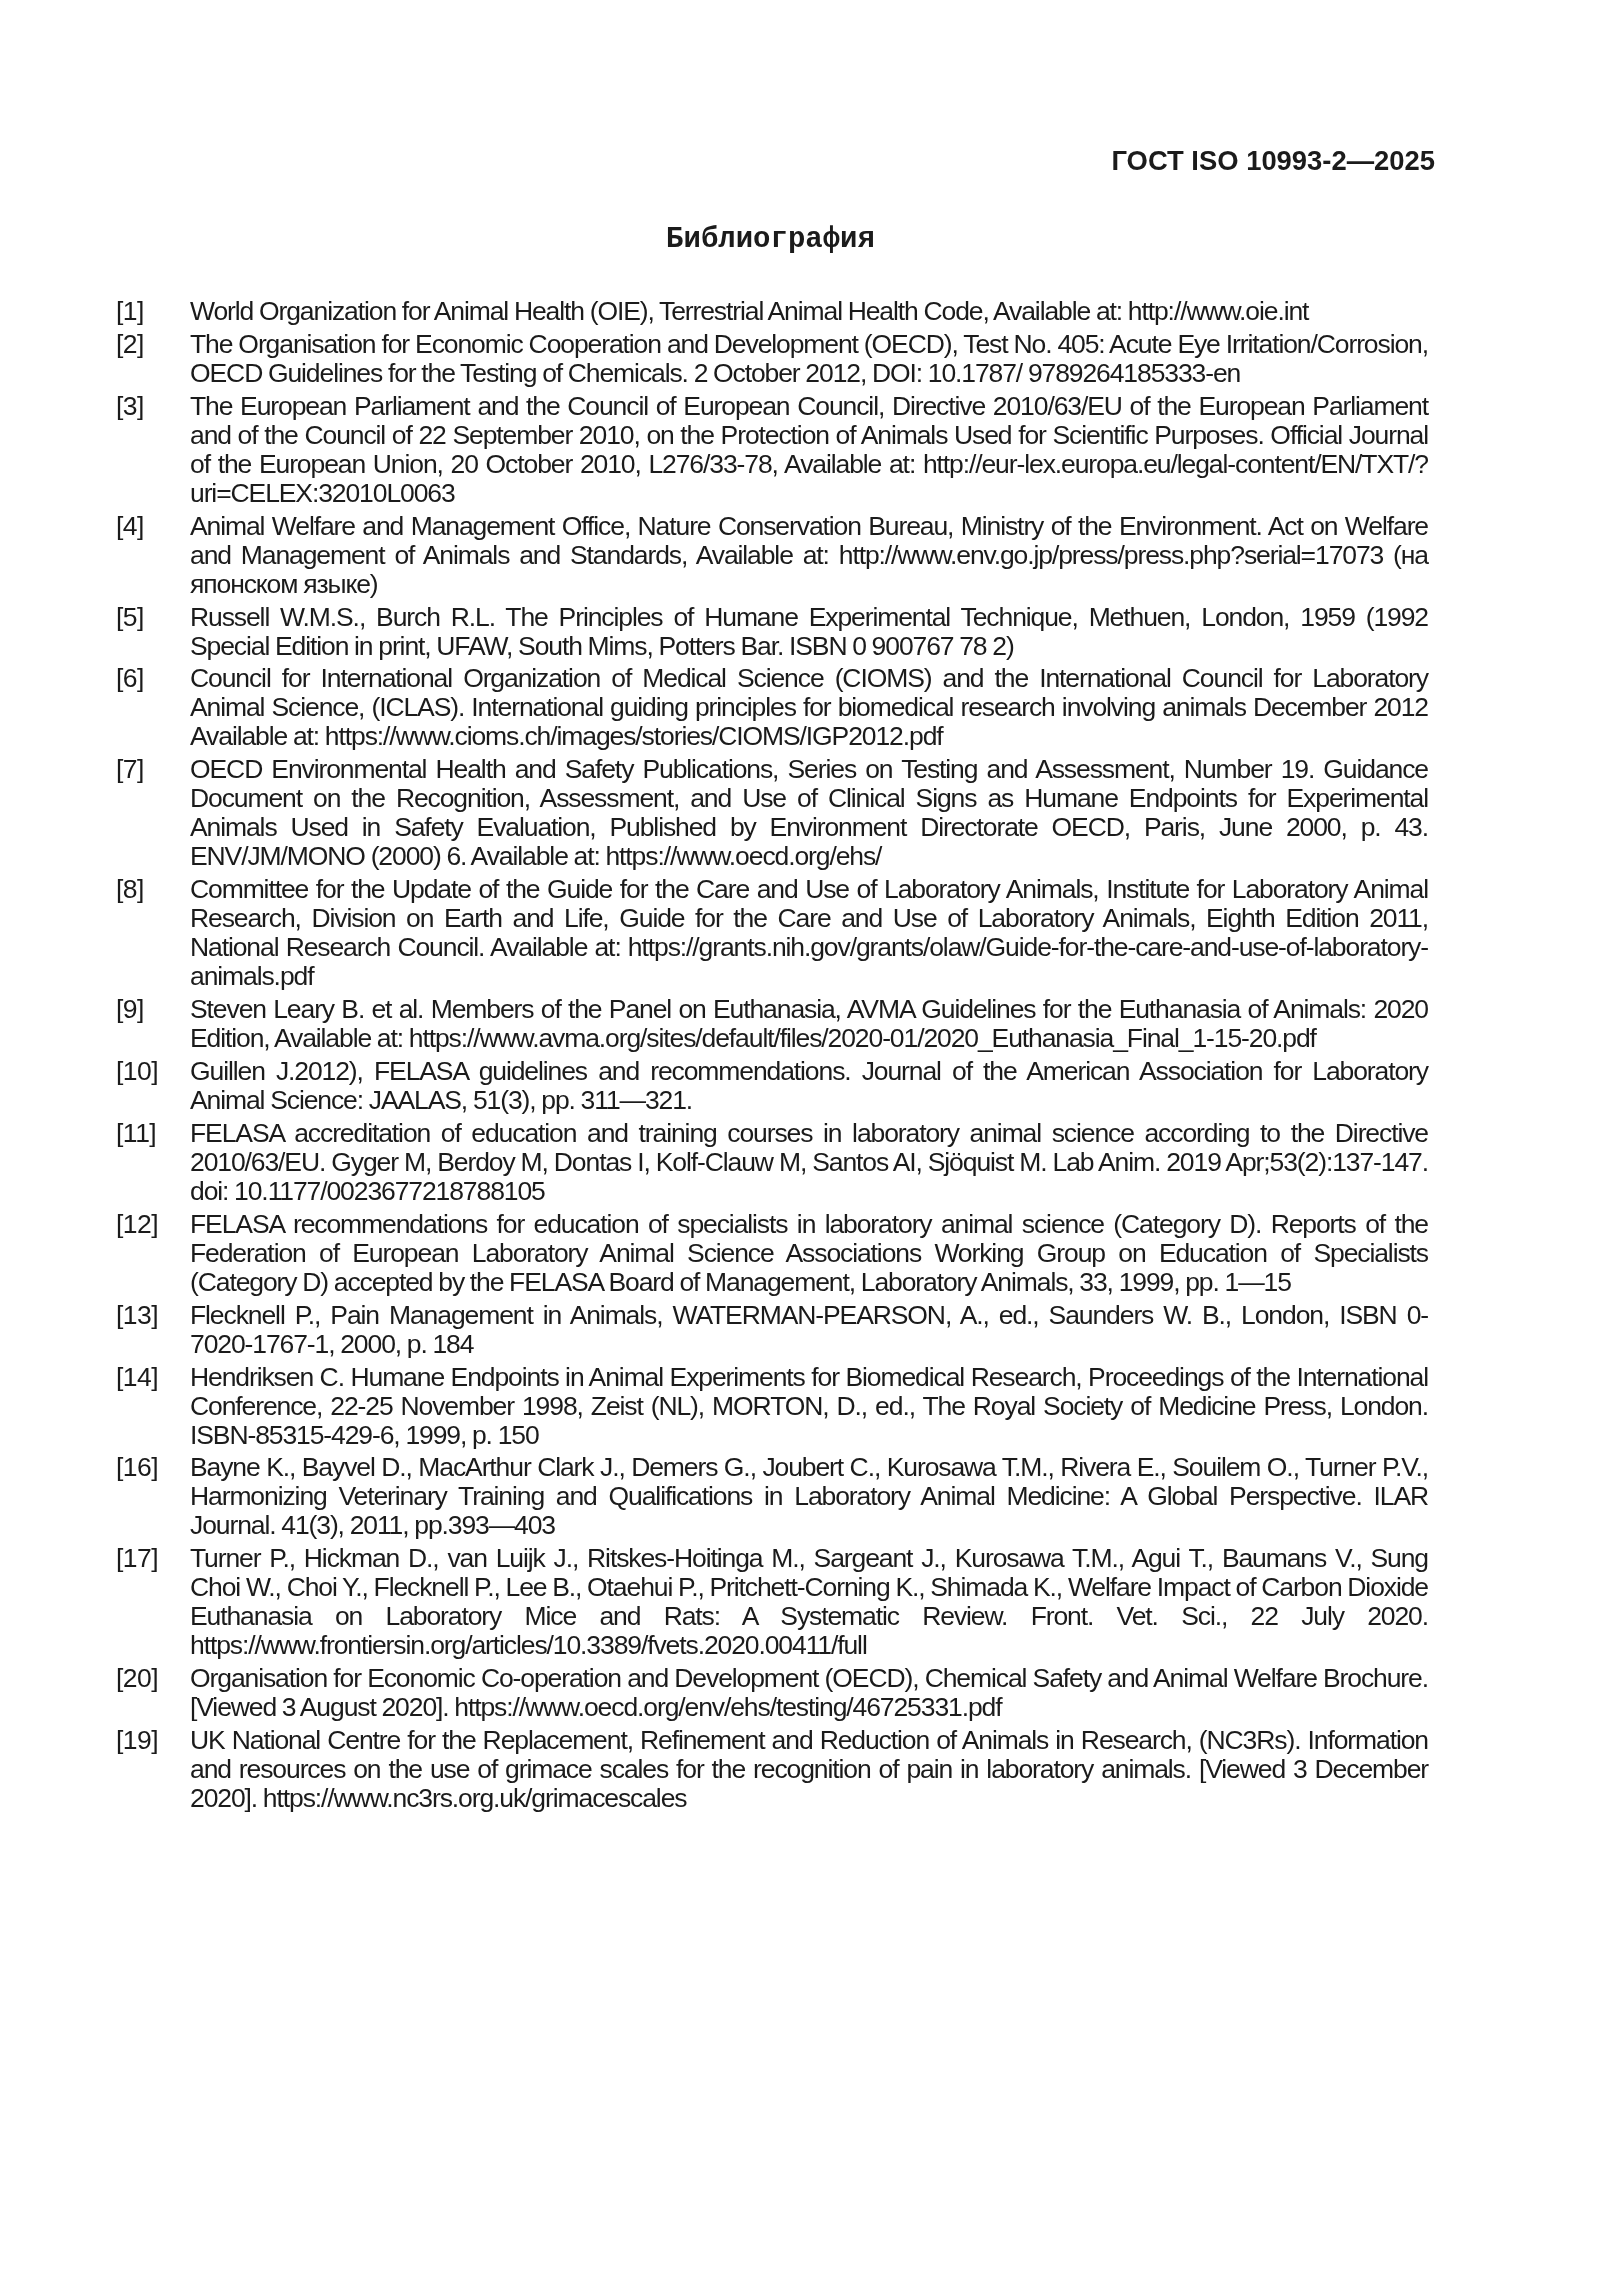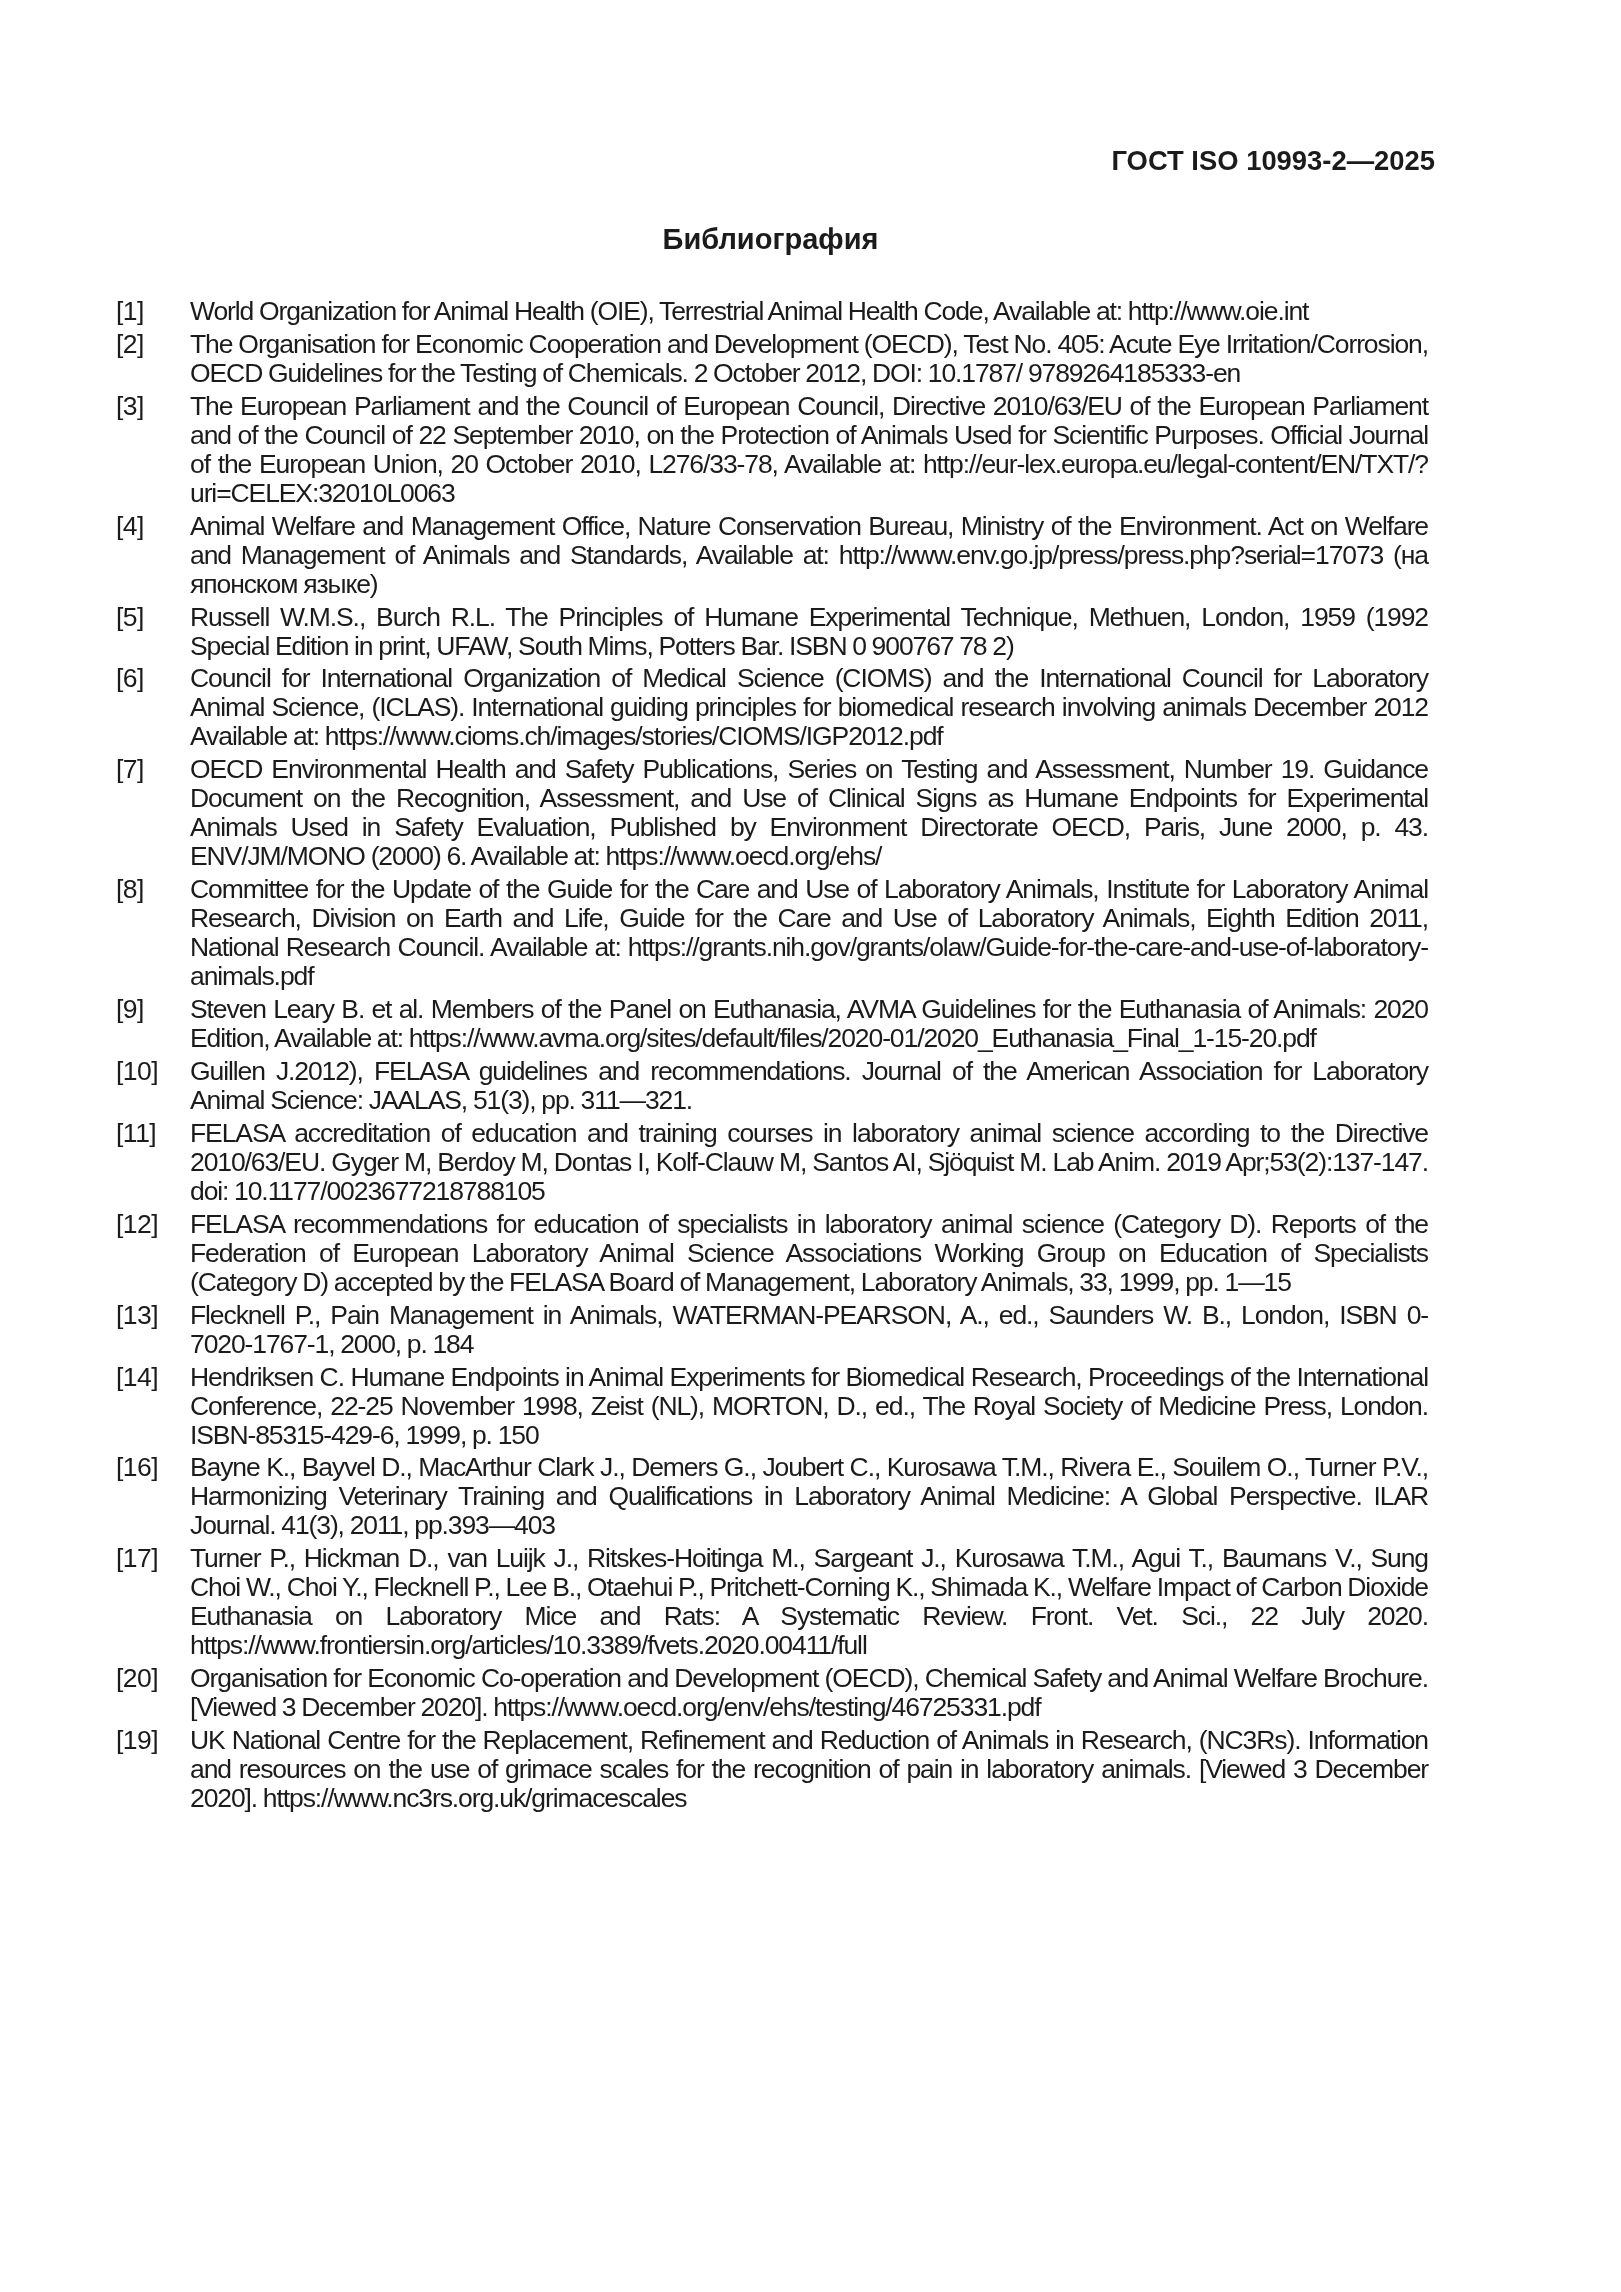--- a/index.html
+++ b/index.html
@@ -26,20 +26,21 @@
   }
   .page-title {
     position: absolute;
     top: 223px;
     left: 113px;
     width: 1315px;
     margin: 0;
     text-align: center;
     font-size: 29px;
     font-weight: 700;
+    font-family: Liberation Mono, monospace;
   }
   .refs {
     position: absolute;
     top: 297px;
     left: 116px;
     width: 1312px;
     font-size: 26.5px;
     line-height: 29px;
     letter-spacing: -1.1px;
     word-spacing: -0.5px;
@@ -149,21 +150,21 @@
     <span class="ref-text">Bayne K., Bayvel D., MacArthur Clark J., Demers G., Joubert C., Kurosawa T.M., Rivera E., Souilem O., Turner P.V., Harmonizing Veterinary Training and Qualifications in Laboratory Animal Medicine: A Global Perspective. ILAR Journal. 41(3), 2011, pp.393—403</span>
   </p>
 
   <p class="ref">
     <span class="ref-num">[17]</span>
     <span class="ref-text">Turner P., Hickman D., van Luijk J., Ritskes-Hoitinga M., Sargeant J., Kurosawa T.M., Agui T., Baumans V., Sung Choi W., Choi Y., Flecknell P., Lee B., Otaehui P., Pritchett-Corning K., Shimada K., Welfare Impact of Carbon Dioxide Euthanasia on Laboratory Mice and Rats: A Systematic Review. Front. Vet. Sci., 22 July 2020. https://www.frontiersin.org/articles/10.3389/fvets.2020.00411/full</span>
   </p>
 
   <p class="ref">
     <span class="ref-num">[20]</span>
-    <span class="ref-text">Organisation for Economic Co-operation and Development (OECD), Chemical Safety and Animal Welfare Brochure. [Viewed 3 December 2020]. https://www.oecd.org/env/ehs/testing/46725331.pdf</span>
+    <span class="ref-text">Organisation for Economic Co-operation and Development (OECD), Chemical Safety and Animal Welfare Brochure. [Viewed 3 August 2020]. https://www.oecd.org/env/ehs/testing/46725331.pdf</span>
   </p>
 
   <p class="ref">
     <span class="ref-num">[19]</span>
     <span class="ref-text">UK National Centre for the Replacement, Refinement and Reduction of Animals in Research, (NC3Rs). Information and resources on the use of grimace scales for the recognition of pain in laboratory animals. [Viewed 3 December 2020]. https://www.nc3rs.org.uk/grimacescales</span>
   </p>
 
 </div>
 
   <div class="page-number">13</div>

